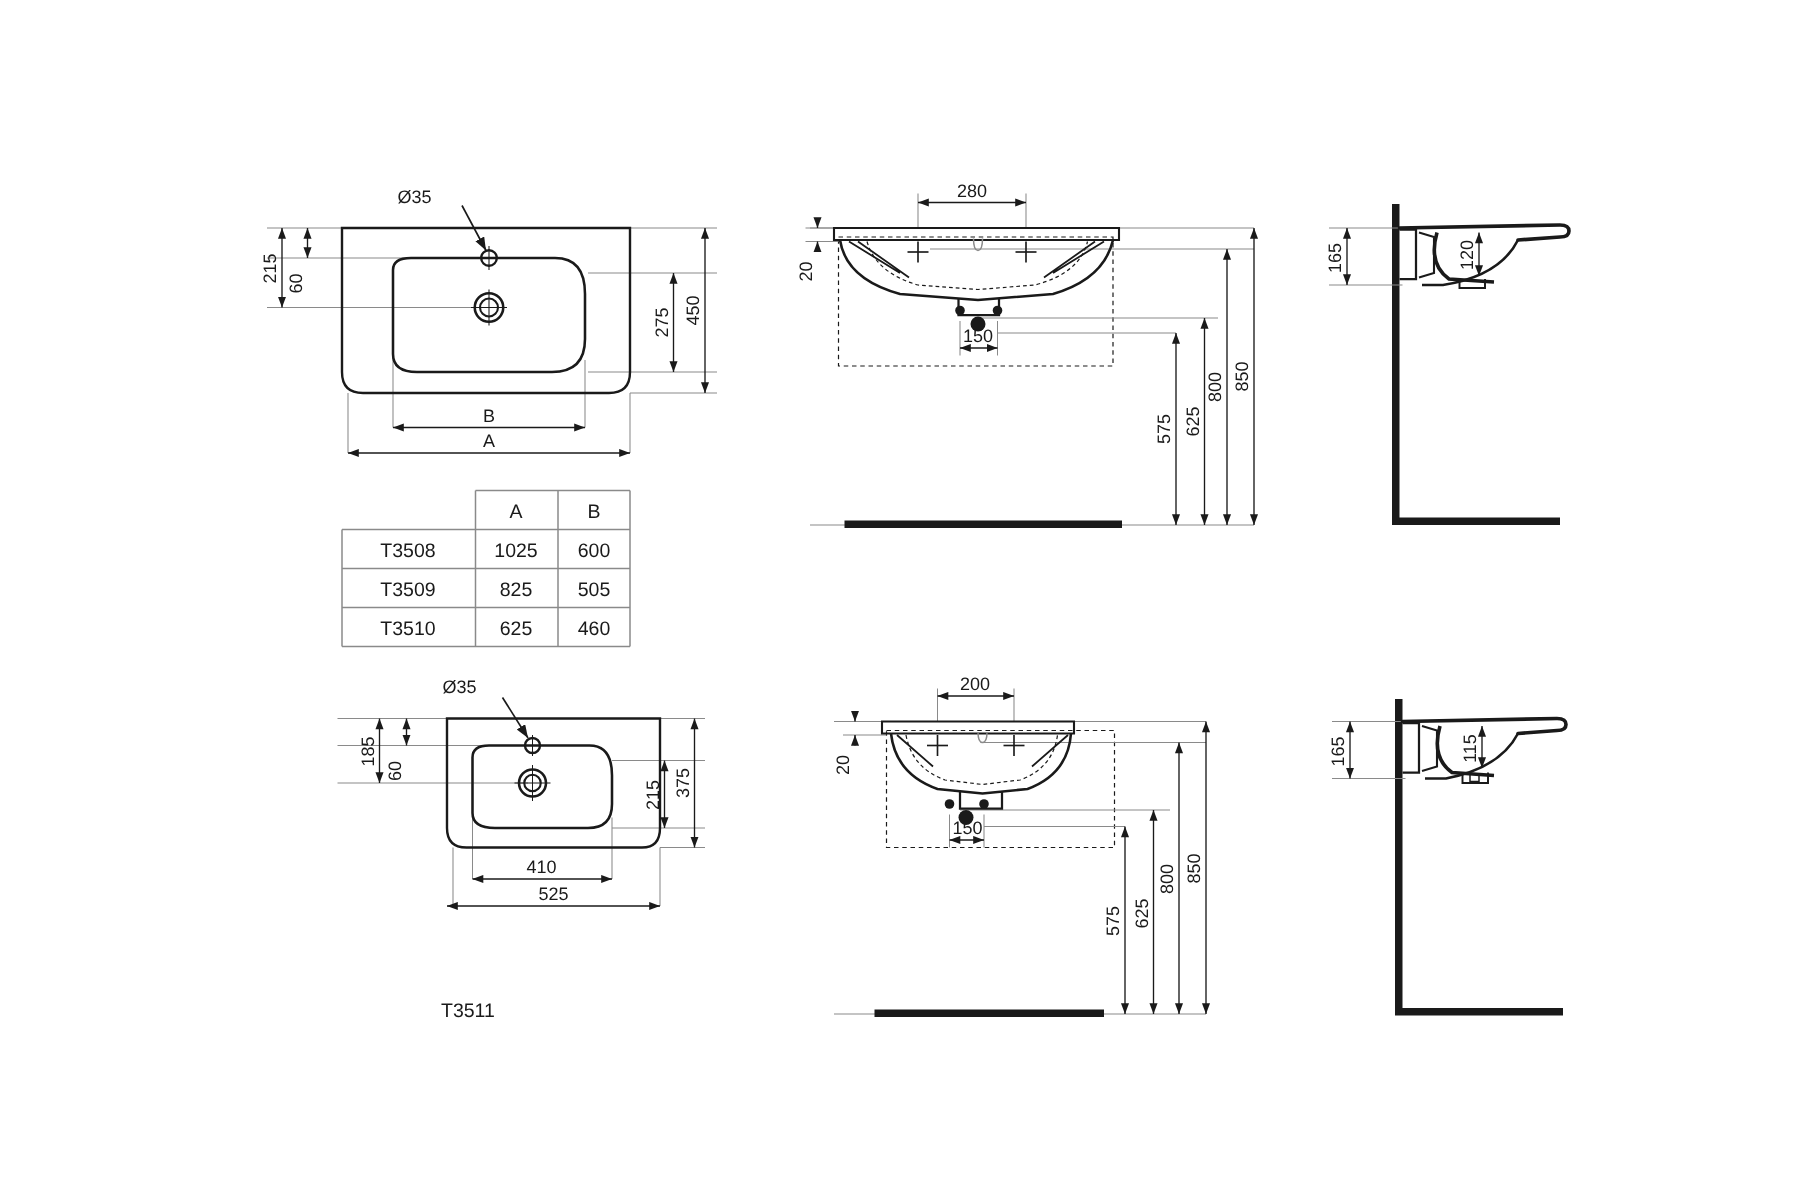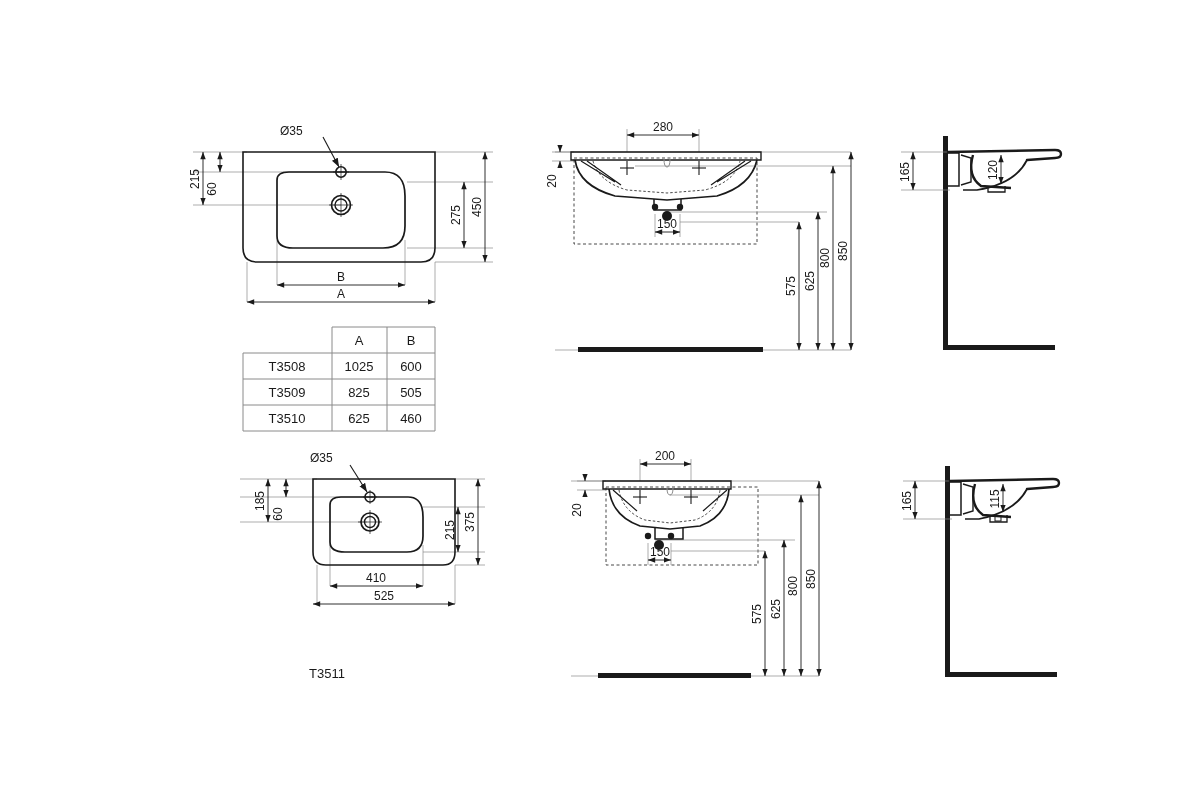--- a/index.html
+++ b/index.html
@@ -1,21 +1,21 @@
 <!DOCTYPE html>
 <html><head>
 <meta charset="utf-8">
 <title>Technical Drawing</title>
 <style>
   html,body{margin:0;padding:0;background:#ffffff;}
   body{
     font-family:"Liberation Sans", sans-serif;
     width:1200px;height:800px;overflow:hidden;position:relative;
   }
-  #sheet{position:absolute;left:15px;top:0;width:1101px;height:800px;background:#c2410c;}
+  #sheet{position:absolute;left:0;top:0;width:1101px;height:800px;background:#c2410c;}
   svg{display:block;}
   .dim-txt{font-family:"Liberation Sans", sans-serif;font-size:12px;fill:#1a1a1a;}
   .tbl-txt{font-family:"Liberation Sans", sans-serif;font-size:13px;fill:#1a1a1a;}
   .code-txt{font-family:"Liberation Sans", sans-serif;font-size:13px;fill:#1a1a1a;}
 </style>
 </head>
 <body>
 
 <div id="sheet">
 <svg width="1200" height="800" viewBox="0 0 1200 800" xmlns="http://www.w3.org/2000/svg">

